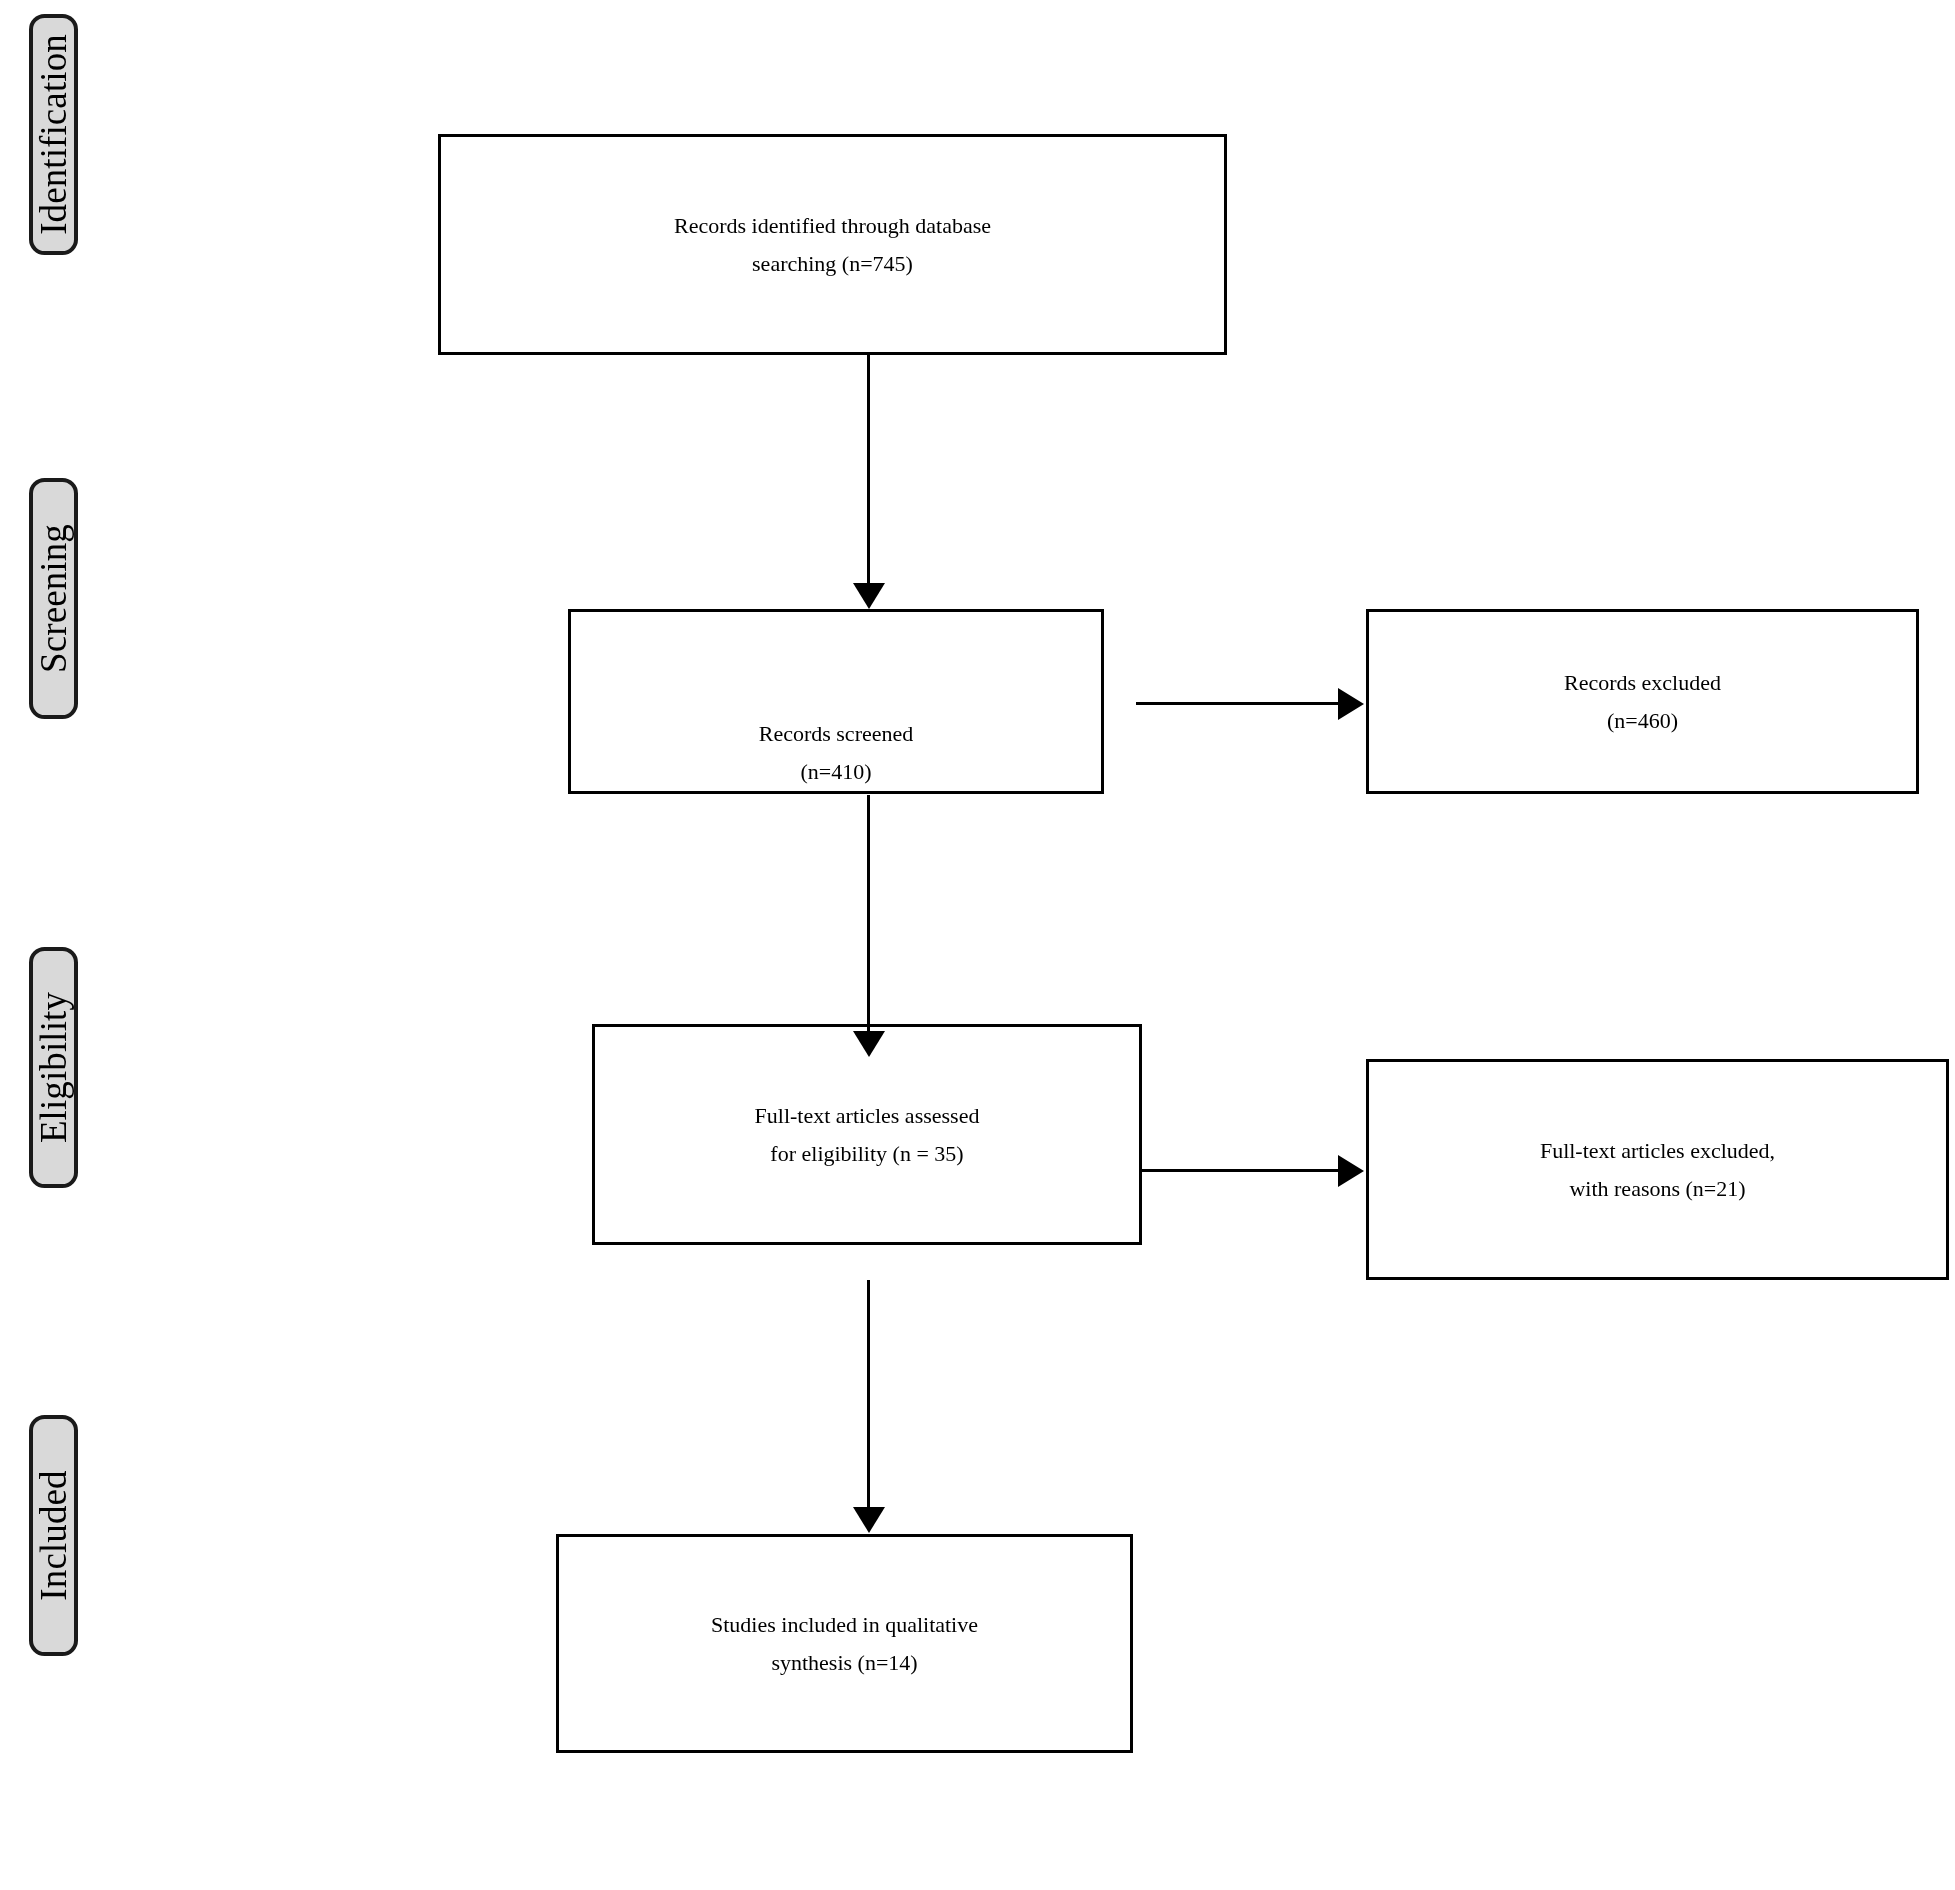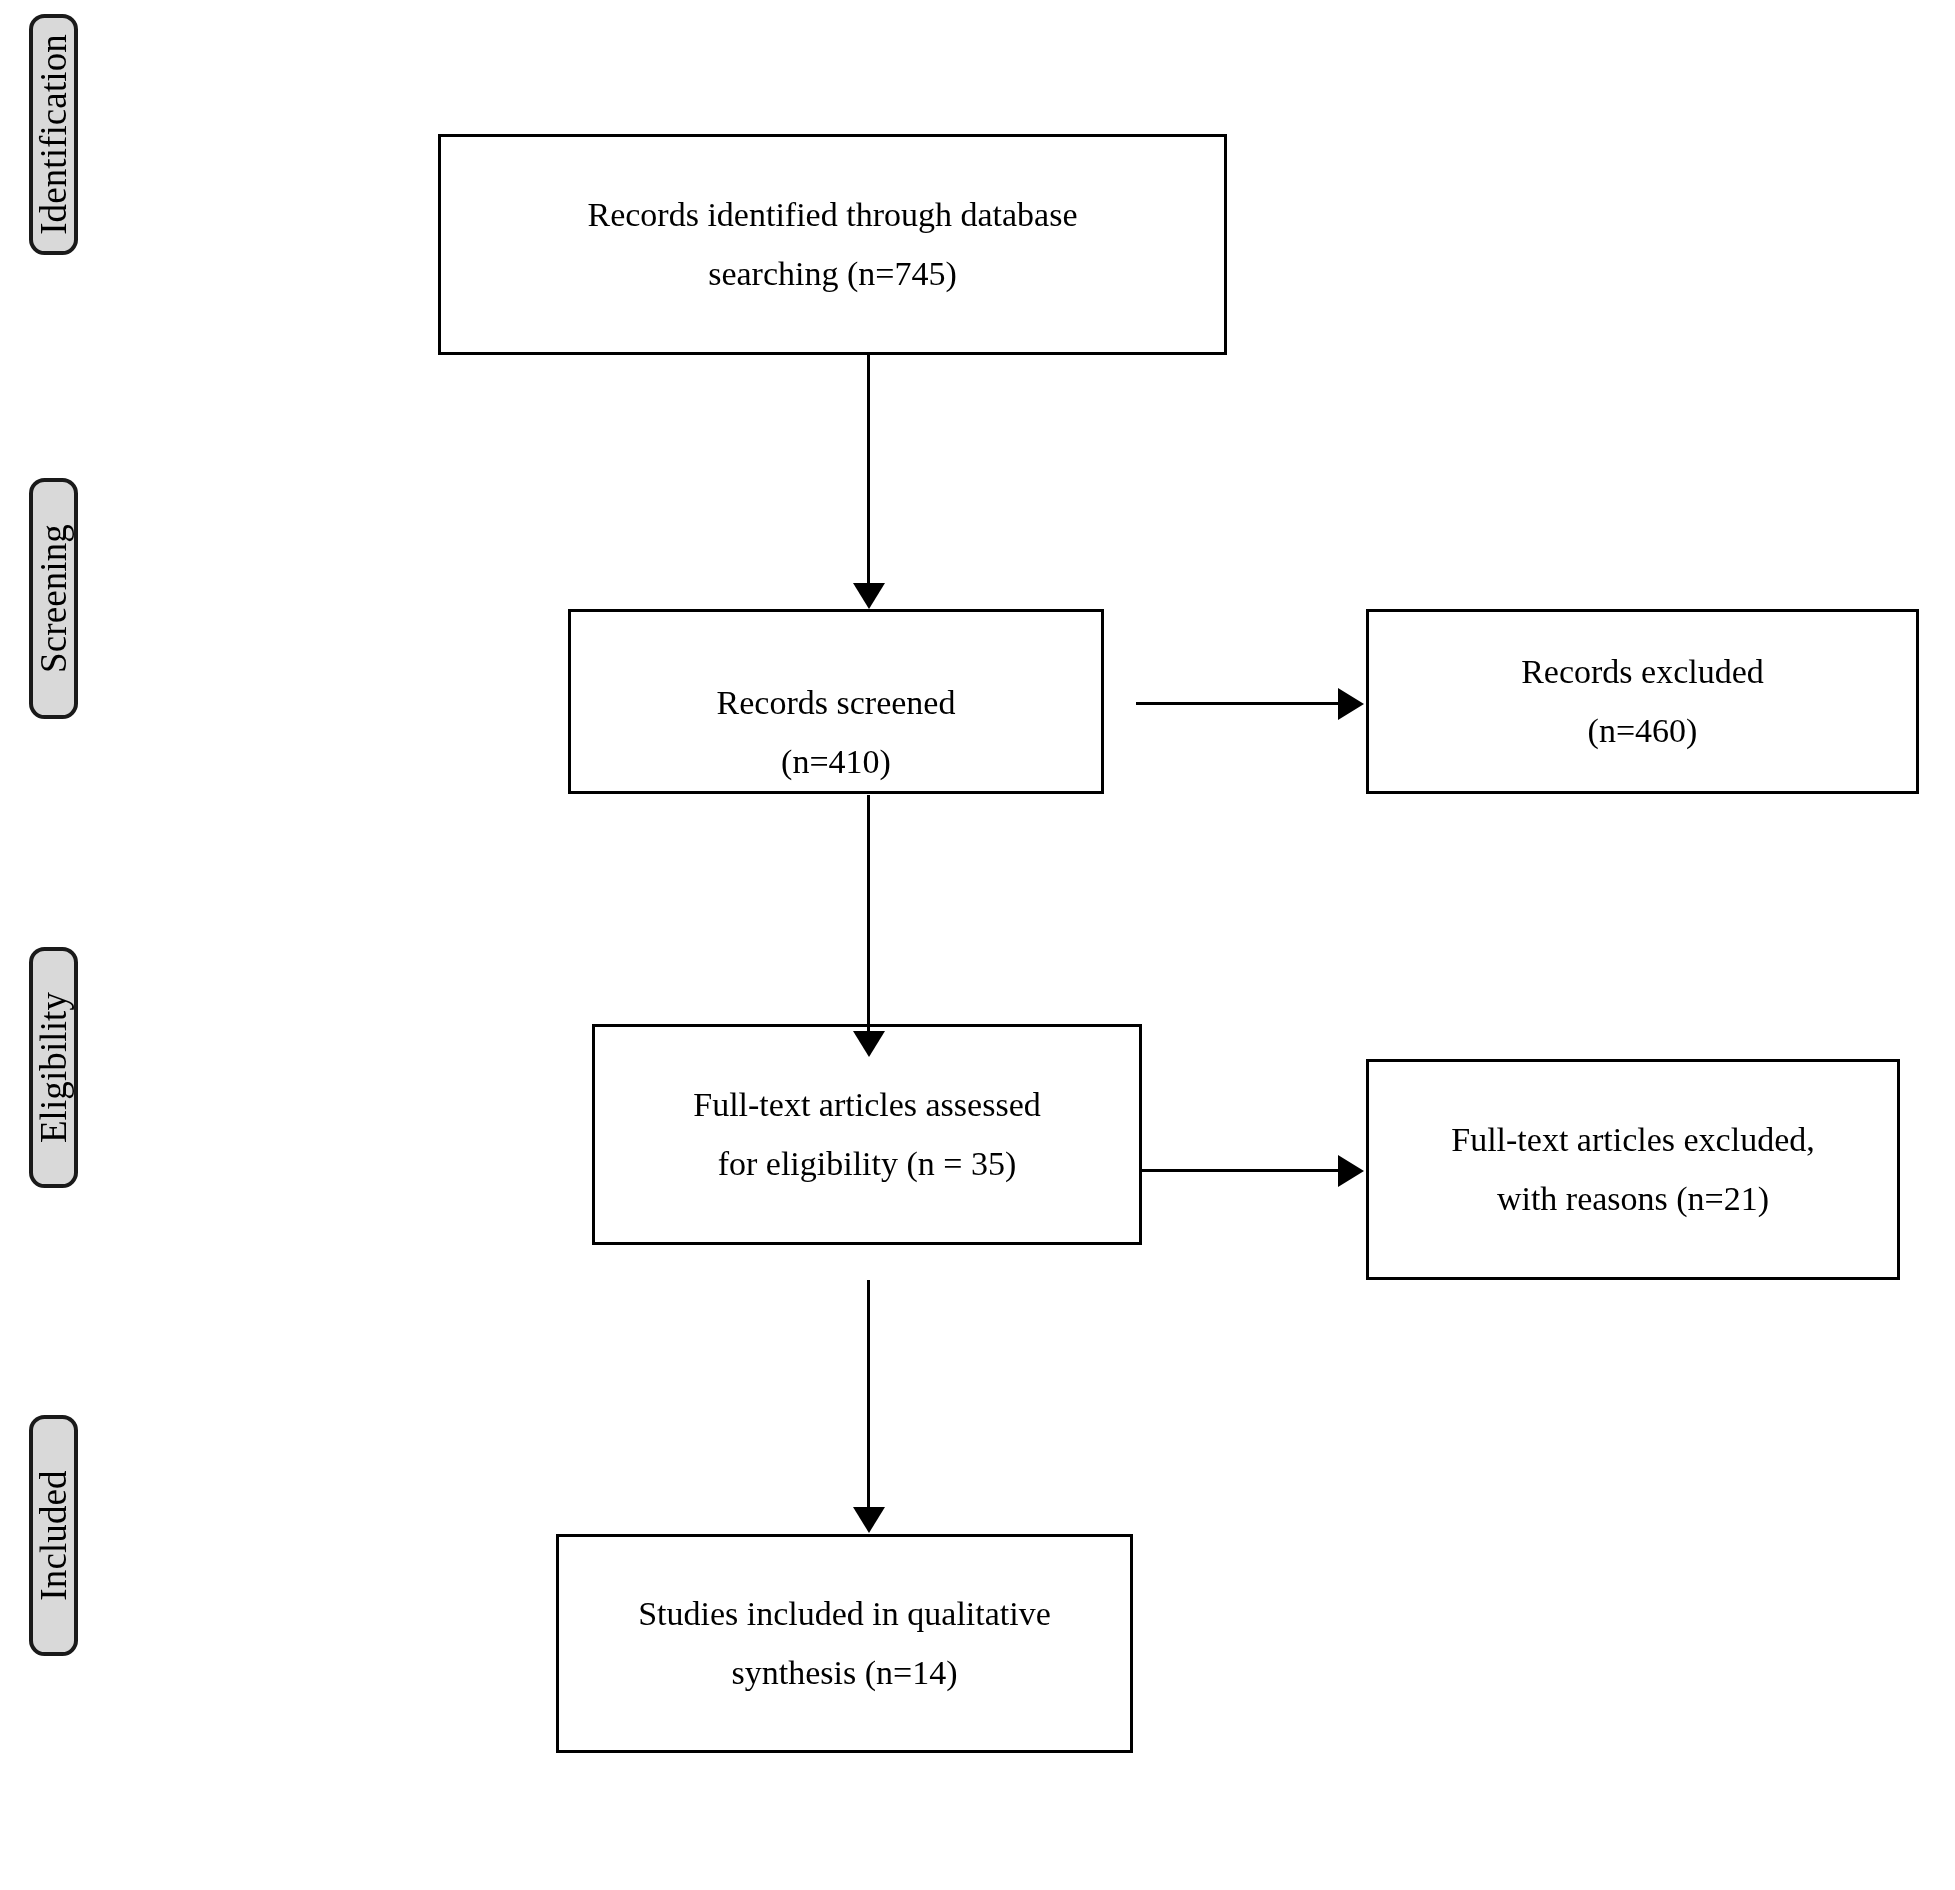--- a/index.html
+++ b/index.html
@@ -49,31 +49,31 @@
     position: absolute;
     background: #ffffff;
     border: 3px solid #000000;
     box-sizing: border-box;
     display: flex;
     flex-direction: column;
     align-items: center;
     justify-content: center;
     text-align: center;
     color: #000000;
-    font-size: 34px;
+    font-size: 22px;
     line-height: 1.72;
     padding: 0 10.8px;
   }
   .flow-box .line { display: block; white-space: nowrap; }
 
   #box-identified { left: 438px;  top: 134px;  width: 789px; height: 221px; }
   #box-screened   { left: 568px; top: 609px; width: 536px;  height: 185px; justify-content: flex-end; }
   #box-rec-excl   { left: 1366px; top: 609px; width: 553px;  height: 185px; justify-content: center; }
   #box-fulltext   { left: 592px;  top: 1024px; width: 550px;  height: 221px; }
-  #box-ft-excl    { left: 1366px; top: 1059px; width: 534px;  height: 221px; text-align: center; }
+  #box-ft-excl    { left: 1366px; top: 1059px; width: 583px;  height: 221px; text-align: center; }
   #box-included   { left: 556px;  top: 1534px; width: 577px; height: 219px; }
 
   
   .v-line {
     position: absolute;
     width: 3px;
     background: #000000;
   }
   .h-line {
     position: absolute;

